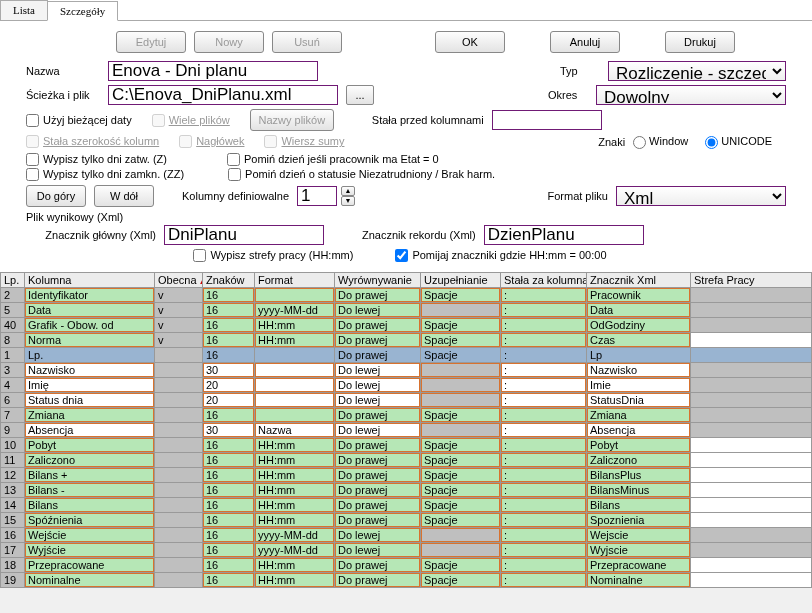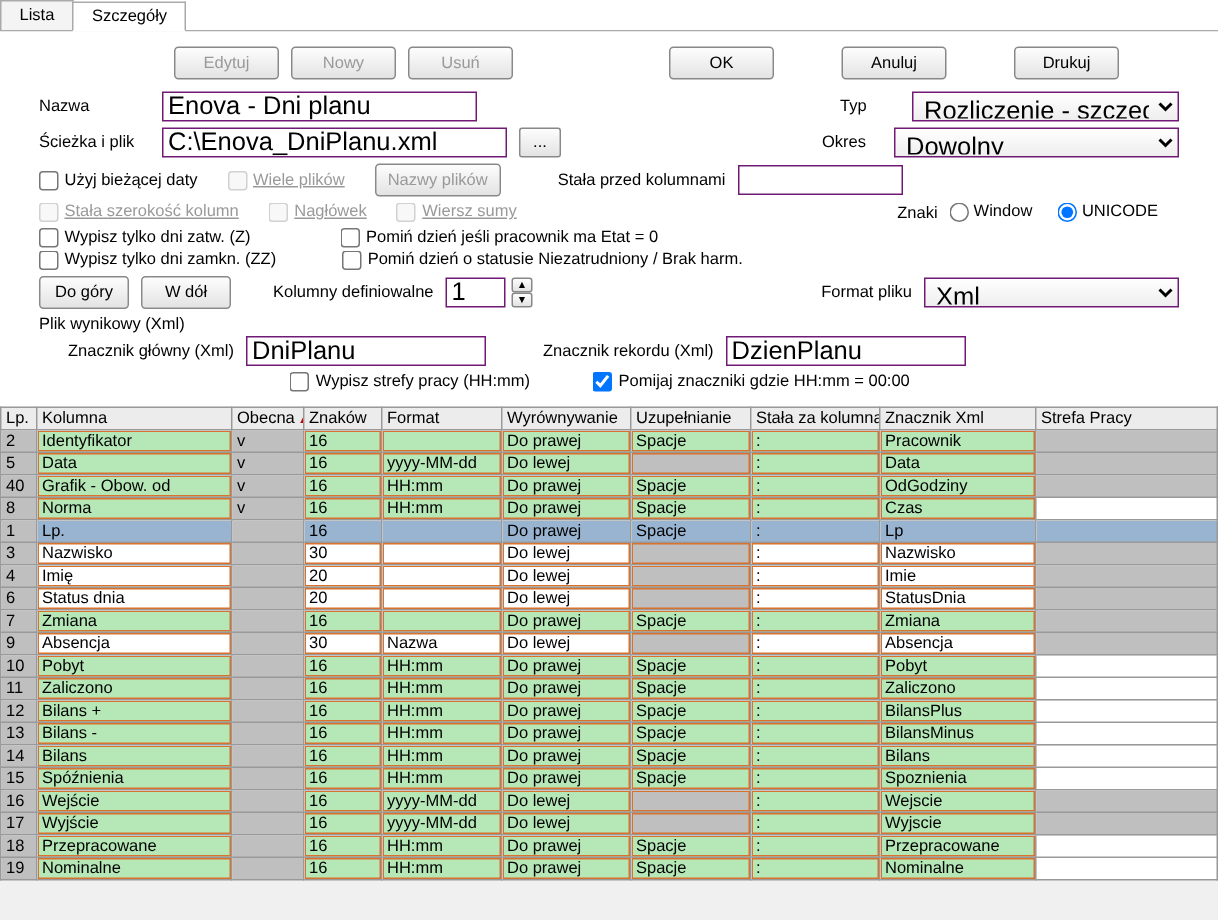--- a/index.html
+++ b/index.html
@@ -6,21 +6,21 @@
   body {
     margin: 0;
     font-family: Tahoma, Arial, sans-serif;
     font-size: 11px;
     background: #f0f0f0;
     color: #000;
     width: 812px;
     height: 613px;
     overflow: hidden;
   }
-  .tabs { display: flex; background: #fff; border-bottom: 1px solid #aaa; }
+  .tabs { display: flex; background: #fff; border-bottom: 1px solid #aaa; font-family: Liberation Serif, serif; }
   .tab {
     padding: 3px 12px;
     border: 1px solid #aaa;
     border-bottom: none;
     background: #f4f4f4;
     margin-right: -1px;
     cursor: pointer;
   }
   .tab.active { background: #fff; border-bottom: 1px solid #fff; position: relative; top: 1px; }
   .panel { background: #fff; padding: 6px 26px; }
@@ -106,21 +106,21 @@
 </div>
 
 <div class="panel">
 
   <div class="btn-row">
     <div class="btn-group" style="margin-left:90px;">
       <button class="btn" disabled="">Edytuj</button>
       <button class="btn" disabled="">Nowy</button>
       <button class="btn" disabled="">Usuń</button>
     </div>
-    <div class="btn-group" style="margin-right:40px;gap:45px;">
+    <div class="btn-group" style="margin-right:51px;gap:45px;">
       <button class="btn">OK</button>
       <button class="btn">Anuluj</button>
       <button class="btn">Drukuj</button>
     </div>
   </div>
 
   <div class="form-row">
     <span class="lbl">Nazwa</span>
     <input type="text" style="width: 210px;" value="Enova - Dni planu">
     <span style="margin-left:auto; width:40px; text-align:left">Typ</span>

